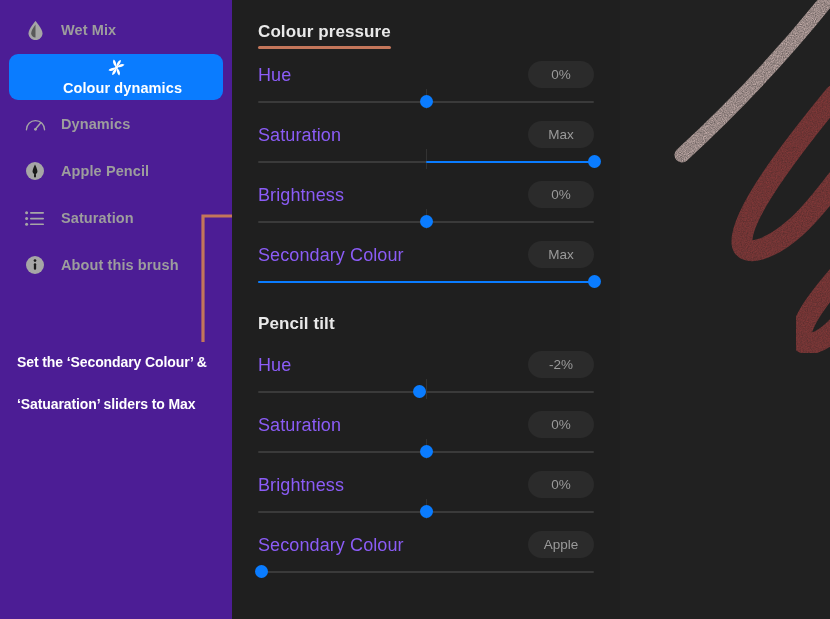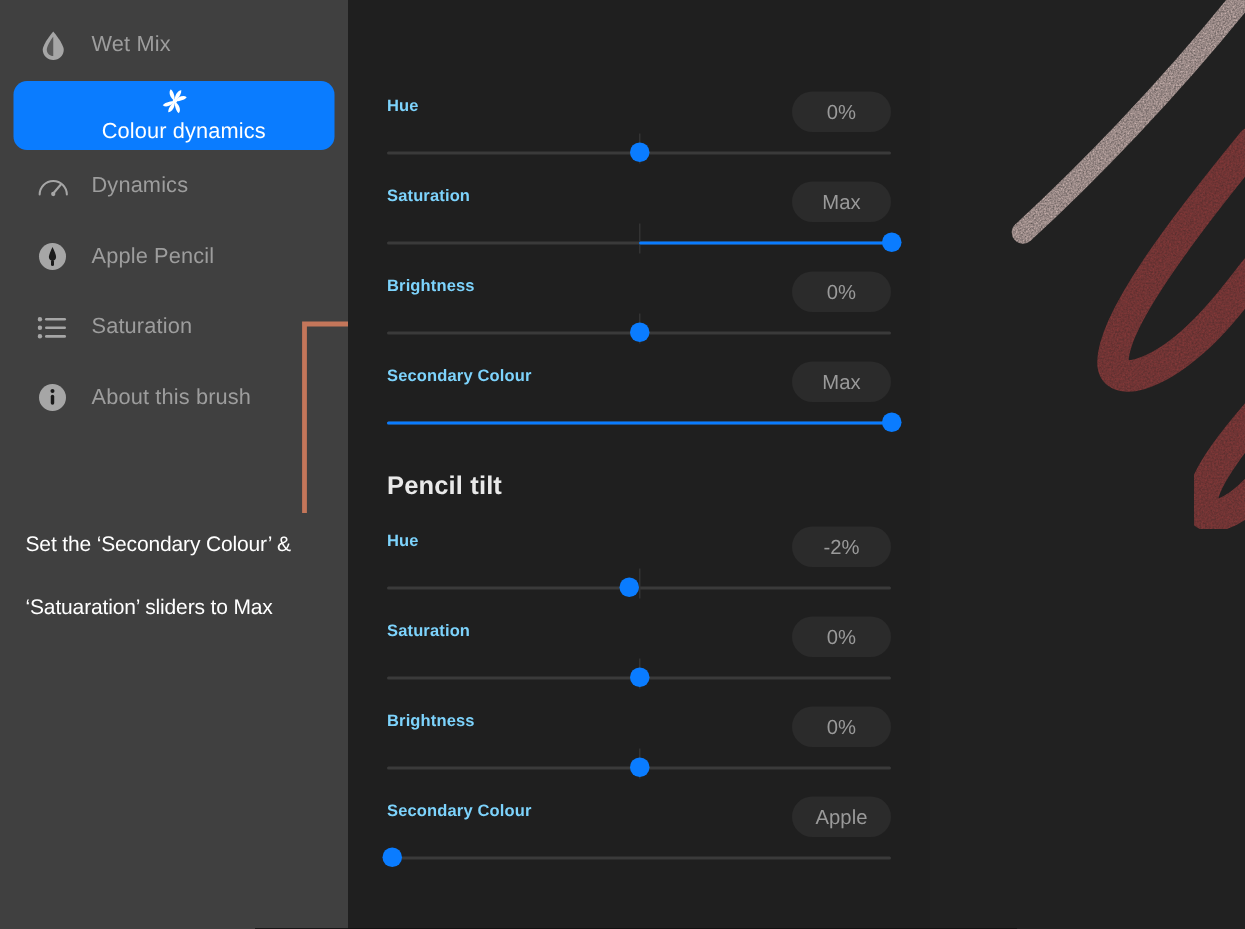--- a/index.html
+++ b/index.html
@@ -18,23 +18,24 @@
     overflow: hidden;
     background: #1b1b1b;
   }
 
   
   .sidebar {
     position: absolute;
     left: 0; top: 0;
     width: 232px;
     height: 619px;
-    background: #404040;
+    background: #4c1d95;
     box-sizing: border-box;
     padding-top: 6px;
+    font-weight: bold;
   }
   .nav-item {
     position: relative;
     display: flex;
     align-items: center;
     height: 46px;
     margin: 1px 9px;
     border-radius: 9px;
     padding-left: 13px;
     box-sizing: border-box;
@@ -114,24 +115,23 @@
     width: 336px;
   }
   .row-head {
     position: relative;
     height: 28px;
   }
   .row-label {
     position: absolute;
     left: 0;
     top: 4px;
-    color: #7dd3fc;
-    font-size: 11px;
+    color: #8b5cf6;
+    font-size: 18px;
     letter-spacing: .1px;
-    font-weight: bold;
   }
   .row-badge {
     position: absolute;
     right: 0;
     top: 0;
     width: 66px;
     height: 27px;
     border-radius: 14px;
     background: #2b2b2b;
     color: #9a9a9a;
@@ -272,20 +272,21 @@
 
       <path d="M47 71 L13 71 L13 197" fill="none" stroke="#c4765a" stroke-width="3.2"></path>
     </svg>
 
     <div class="anno-text">Set the ‘Secondary Colour’ &amp; ‘Satuaration’ sliders to Max</div>
   </div>
 
   <div class="panel">
 
     <div class="section-title-wrap" style="top:22px">
+      <div class="section-title">Colour pressure</div>
       <div class="title-underline"></div>
     </div>
 
     <div class="row" style="top:61px">
       <div class="row-head">
         <div class="row-label">Hue</div>
         <div class="row-badge">0%</div>
       </div>
       <div class="slider">
         <div class="track"></div>

